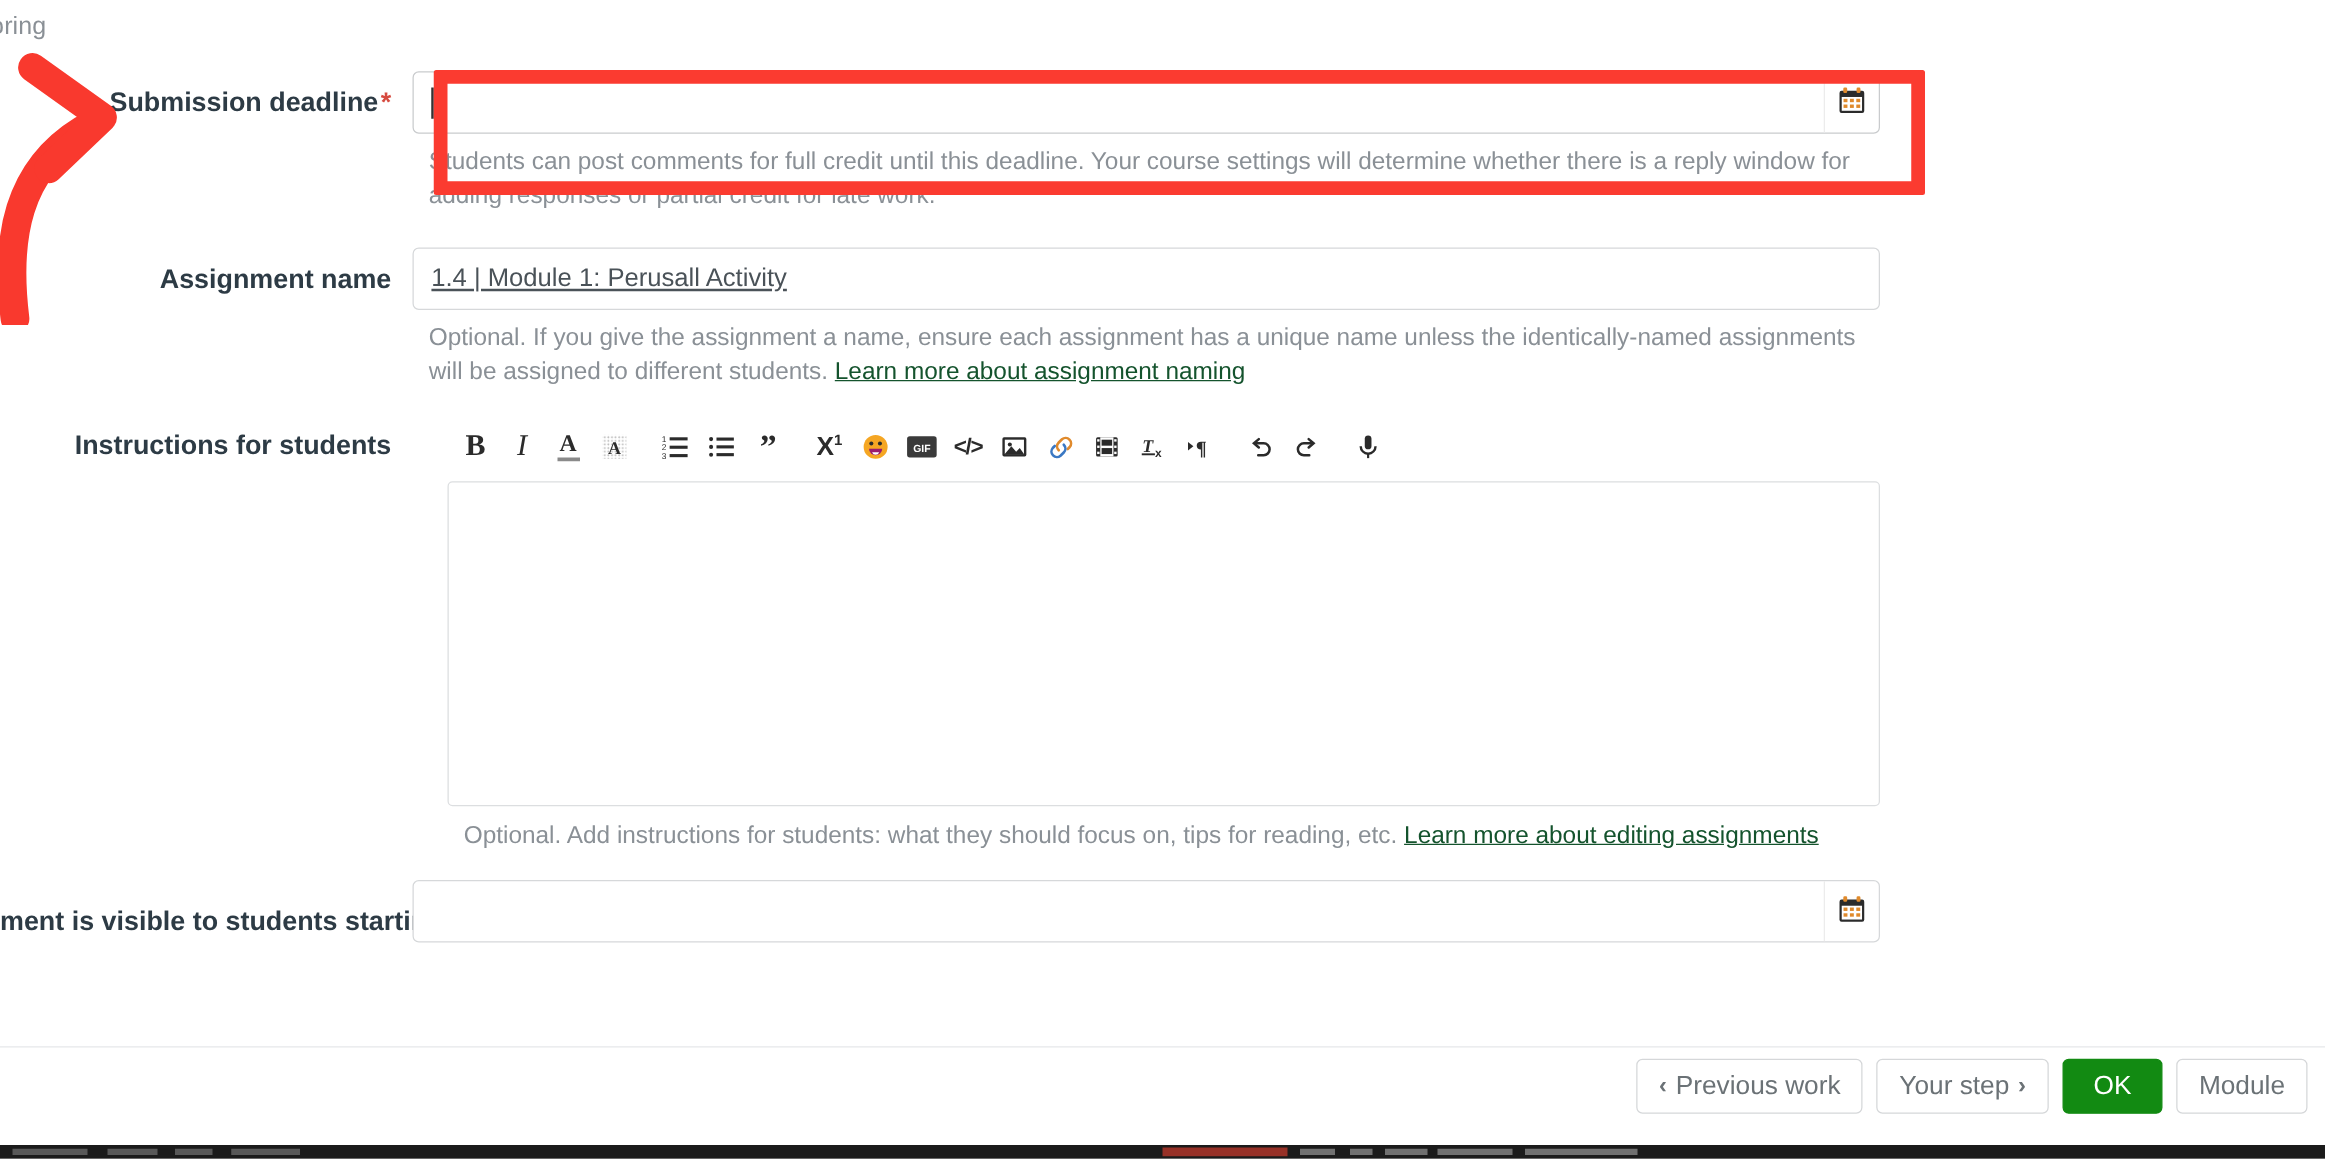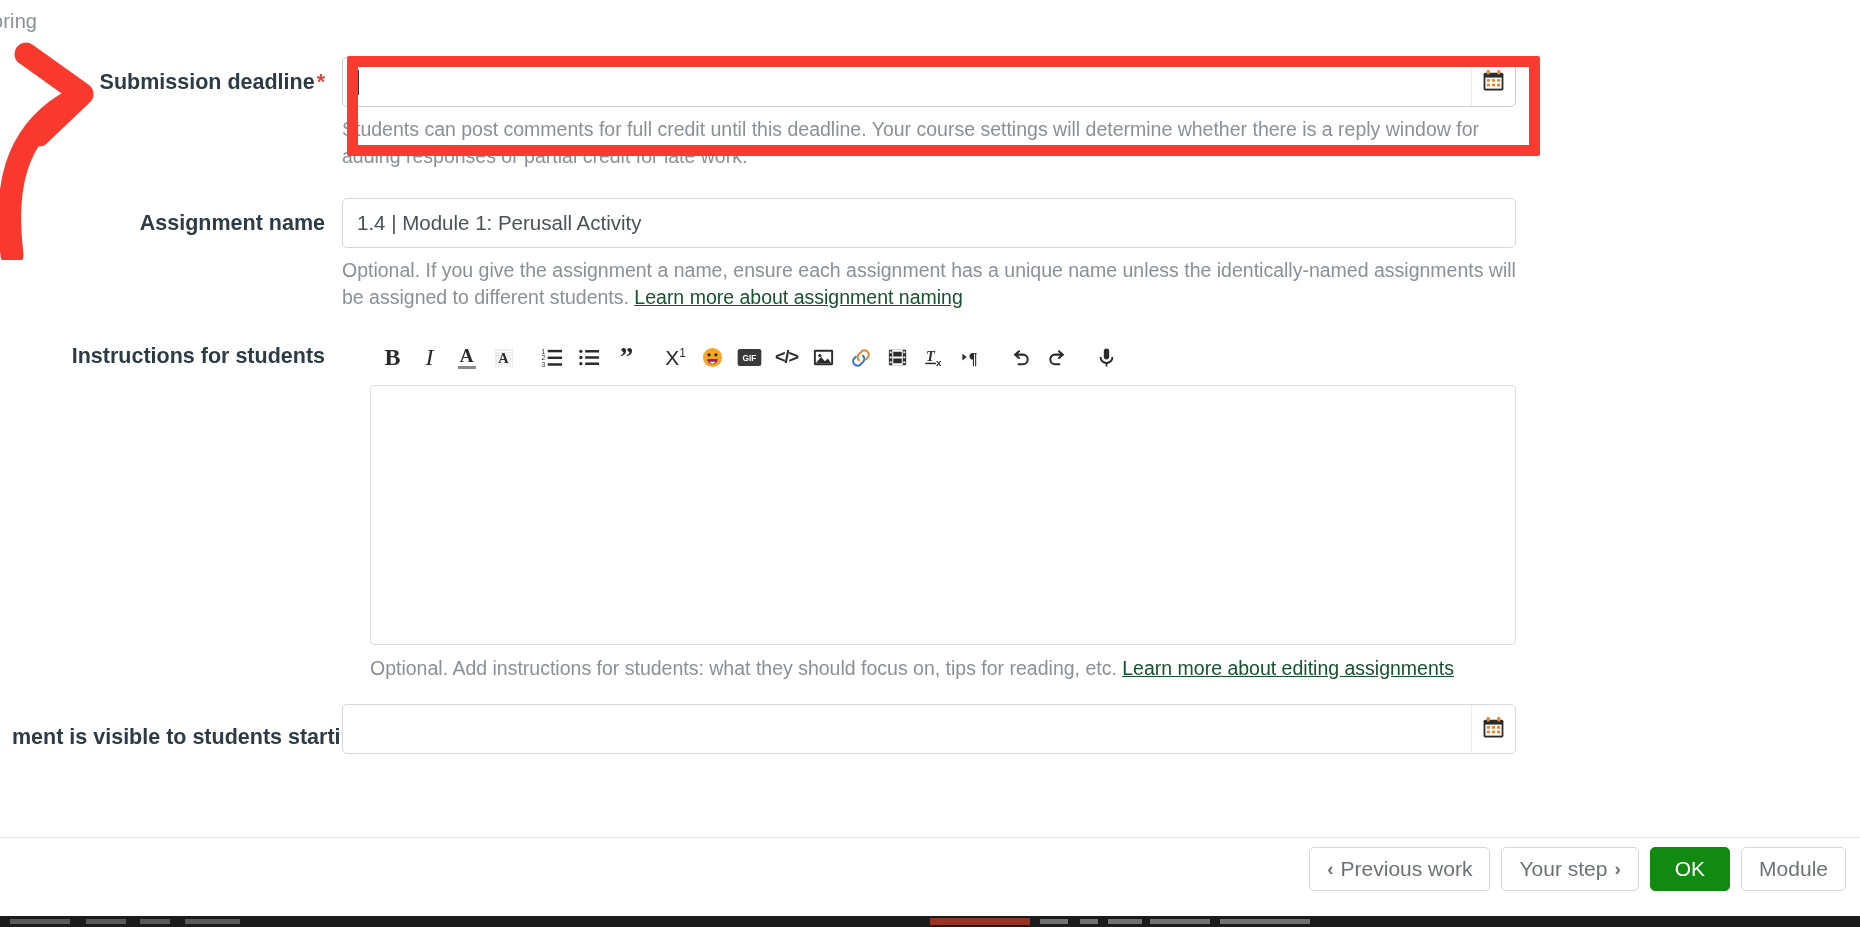--- a/index.html
+++ b/index.html
@@ -15,21 +15,21 @@
   .page{position:absolute;inset:0;}
 
   
   .top-clip{
     position:absolute;left:-18px;top:10px;
     font-size:20px;color:#8a9096;letter-spacing:.1px;
     white-space:nowrap;
   }
 
   
-  .form{position:absolute;left:0;top:57px;width:1516px;padding-left:12px;}
+  .form{position:absolute;left:0;top:57px;width:1516px;}
   .row{position:relative;display:flex;align-items:flex-start;}
   .label-col{
     width:330px;flex:0 0 330px;
     text-align:right;padding-right:17px;
     box-sizing:border-box;
     font-weight:bold;font-size:21.5px;color:#2d3b45;
     line-height:1.25;
   }
   .field-col{flex:1 1 auto;padding-right:12px;box-sizing:border-box;}
   .req{color:#d64a3f;font-weight:bold;margin-left:2px;}
@@ -58,21 +58,21 @@
 
   
   .caret{
     position:absolute;left:15px;top:13px;
     width:1.6px;height:25px;background:#333;
   }
 
   .help{
     font-size:19.5px;color:#8a9096;
     line-height:1.38;
-    margin:9px 0 0 0;
+    margin:9px 0 0 13px;
     max-width:1500px;
   }
   .help a{color:#14532d;text-decoration:underline;}
 
   
   .editor{border:0;}
   .toolbar{
     display:flex;align-items:center;
     gap:0px;
     height:42px;
@@ -175,21 +175,21 @@
           </button>
         </div>
         <p class="help">Students can post comments for full credit until this deadline. Your course settings will determine whether there is a reply window for adding responses or partial credit for late work.</p>
       </div>
     </div>
 
     <div class="row" style="margin-top:28px;">
       <div class="label-col" style="padding-top:12px;">Assignment name</div>
       <div class="field-col">
         <div class="input-wrap">
-          <input class="txt" type="text" style="padding-right: 14px;" value="1.4 | Module 1: Perusall Activity">
+          <input class="txt" type="text" style="padding-right: 14px; text-decoration: underline;" value="1.4 | Module 1: Perusall Activity">
         </div>
         <p class="help">
           <span>Optional. If you give the assignment a name, ensure each assignment has a unique name unless the identically-named assignments will be assigned to different students.</span>
           <a href="#">Learn more about assignment naming</a>
         </p>
       </div>
     </div>
 
     <div class="row" style="margin-top:26px;gap:28px;">
       <div class="label-col" style="padding-top:6px;">Instructions for students</div>
@@ -249,21 +249,21 @@
               </svg>
               </button>
 
             <button class="tb-btn">
               <span style="font-family:&quot;Liberation Serif&quot;,serif;font-weight:bold;font-size:27px;line-height:0.9;">”</span>
               </button>
 
             <span class="tb-gap"></span>
 
             <button class="tb-btn">
-              <span style="font-size:21px;font-weight:400;">X<sup style="font-size:12px;">1</sup></span>
+              <span style="font-size:21px;font-weight:700;">X<sup style="font-size:12px;">1</sup></span>
               </button>
 
             <button class="tb-btn">
               <svg width="23" height="23" viewBox="0 0 24 24" aria-hidden="true">
                 <circle cx="12" cy="12" r="10" fill="#f5a623"></circle>
                 <circle cx="8.4" cy="9.2" r="1.7" fill="#2b2b2b"></circle>
                 <circle cx="15.6" cy="9.2" r="1.7" fill="#2b2b2b"></circle>
                 <path d="M6.5 13.5 h11 a5.5 5.5 0 0 1 -11 0 z" fill="#9b1b6e"></path>
                 <path d="M9 16.4 h6 a3.2 3.2 0 0 1 -6 0 z" fill="#ffffff"></path>
               </svg>

